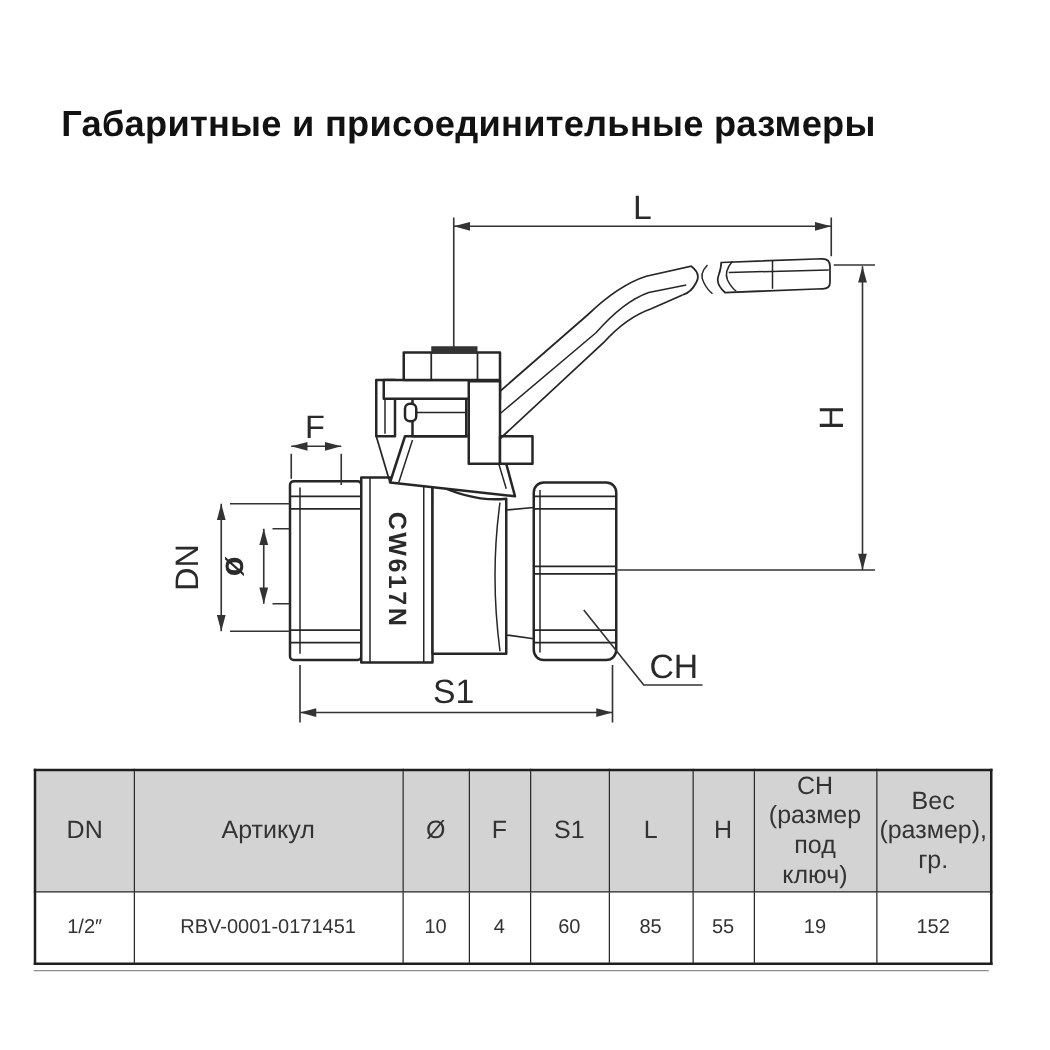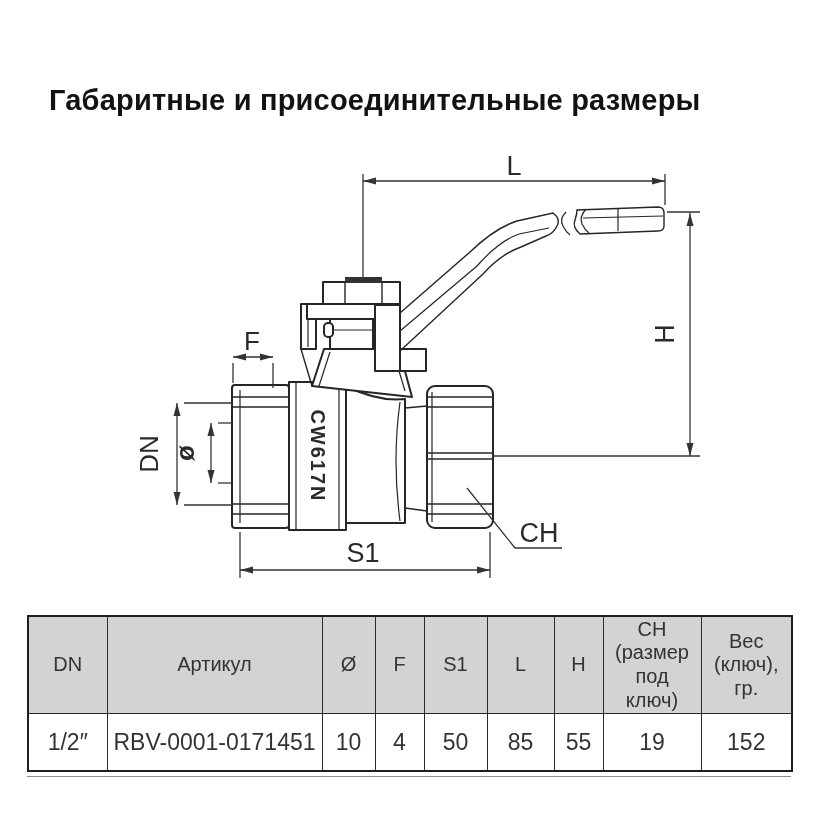--- a/index.html
+++ b/index.html
@@ -16,21 +16,21 @@
   .drawing text{fill:#2a2a2a;font-family:"Liberation Sans",sans-serif;}
   .dimlabel{font-size:27px;}
   .dimlabel-sm{font-size:26px;}
   .marking{font-size:20px;font-weight:bold;letter-spacing:2px;}
   .spec-table{position:absolute;left:27px;top:615px;border-collapse:collapse;
               table-layout:fixed;border:2.5px solid #1f1f1f;}
   .spec-table th,.spec-table td{border:1.5px solid #2a2a2a;text-align:center;
               vertical-align:middle;color:#333;padding:0 2px;}
   .spec-table thead th{background:#d3d3d3;height:96px;font-size:20px;font-weight:normal;
               white-space:pre-line;line-height:1.18;}
-  .spec-table tbody td{background:#fff;height:56px;font-size:23px;}
+  .spec-table tbody td{background:#fff;height:56px;font-size:16px;}
   .table-underline{position:absolute;left:27px;top:776px;width:764px;height:0;
               border-top:1.5px solid #8d8d8d;}
 </style>
 </head>
 <body>
 
 <div class="page">
 
   <div class="title">Габаритные и присоединительные размеры</div>
 
@@ -183,31 +183,31 @@
         <th>Ø</th>
         <th>F</th>
         <th>S1</th>
         <th>L</th>
         <th>H</th>
         <th>CH
 (размер
 под
 ключ)</th>
         <th>Вес
-(ключ),
+(размер),
 гр.</th>
       </tr>
     </thead>
     <tbody>
       <tr>
         <td>1/2″</td>
         <td>RBV-0001-0171451</td>
         <td>10</td>
         <td>4</td>
-        <td>50</td>
+        <td>60</td>
         <td>85</td>
         <td>55</td>
         <td>19</td>
         <td>152</td>
       </tr>
     </tbody>
   </table>
   <div class="table-underline"></div>
 
 </div>

